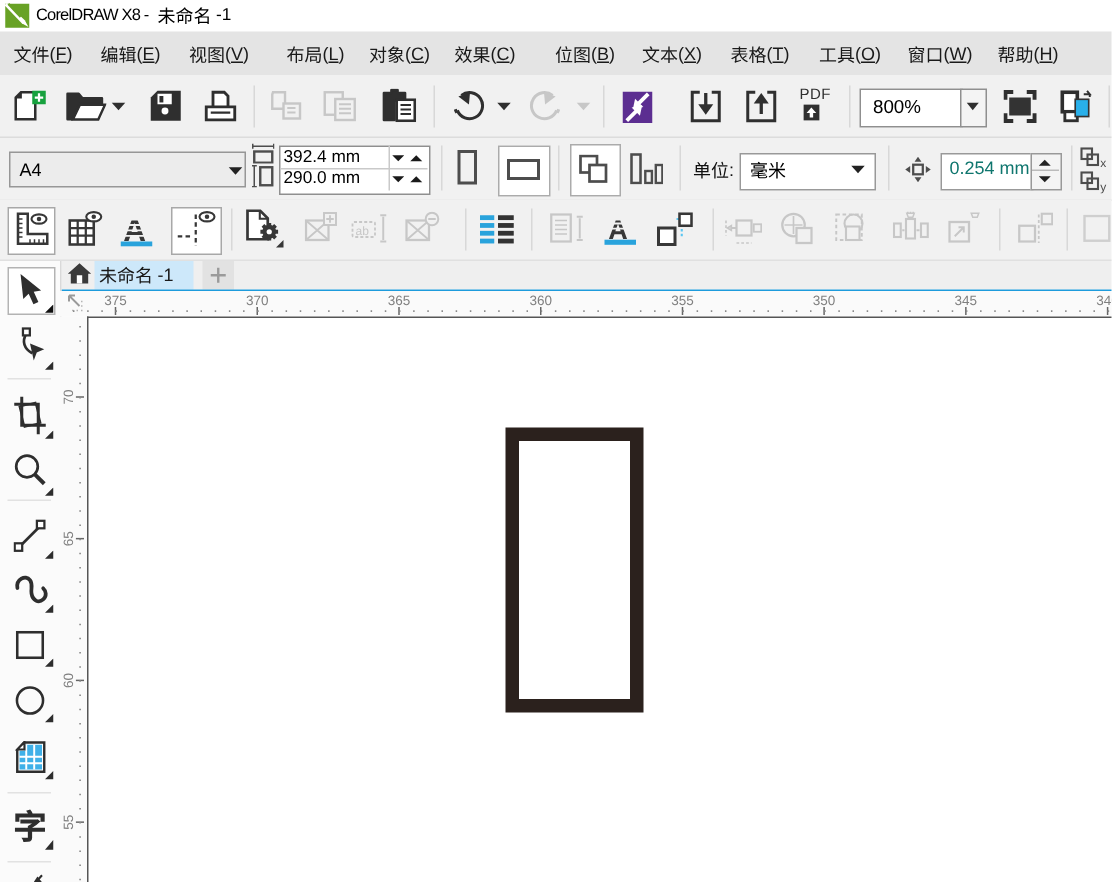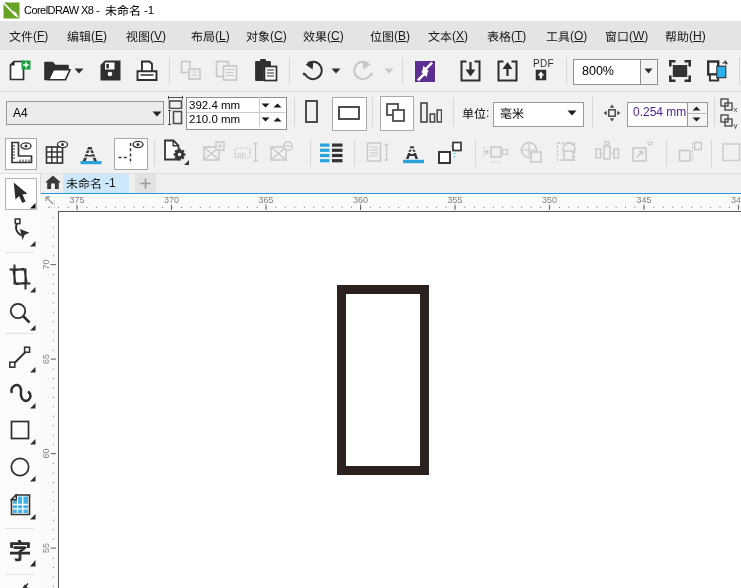--- a/index.html
+++ b/index.html
@@ -185,21 +185,21 @@
     <rect x="1.5" y="6" width="12" height="7.5" fill="none" stroke="#4d4d4d" stroke-width="1.6"></rect>
   </svg>
 <svg style="position:absolute;left:168px;top:110px" width="15" height="15" viewBox="0 0 15 15">
     <path d="M1.5,0.5 V14.5 M0,0.5 H3.2 M0,14.5 H3.2" stroke="#4d4d4d" stroke-width="1"></path>
     <rect x="5.5" y="1.5" width="8" height="12" fill="none" stroke="#4d4d4d" stroke-width="1.6"></rect>
   </svg>
 <div class="abs" style="left:186px;top:96.5px;width:99px;height:31px;background:#fff;border:1px solid #8f8f8f"></div>
 <div class="abs" style="left:186.5px;top:112px;width:98px;height:1px;background:#c9c9c9"></div>
 <div class="abs" style="left:258.7px;top:97px;width:1px;height:30px;background:#c9c9c9"></div>
 <div class="txt" style="left:189px;top:98.6px;font-size:11.5px;line-height:12.5px;color:#000">392.4 mm</div>
-<div class="txt" style="left:189px;top:112.7px;font-size:11.5px;line-height:12.5px;color:#000">210.0 mm</div>
+<div class="txt" style="left:189px;top:112.7px;font-size:11.5px;line-height:12.5px;color:#000">290.0 mm</div>
 <svg style="position:absolute;left:261px;top:103px" width="9" height="5" viewBox="0 0 9 5">
     <path d="M0.5,0.5 H8.5 L4.5,4.5 Z" fill="#1a1a1a"></path>
   </svg>
 <svg style="position:absolute;left:272.5px;top:103px" width="9" height="5" viewBox="0 0 9 5">
     <path d="M4.5,0.5 L8.5,4.5 H0.5 Z" fill="#1a1a1a"></path>
   </svg>
 <svg style="position:absolute;left:261px;top:117.4px" width="9" height="5" viewBox="0 0 9 5">
     <path d="M0.5,0.5 H8.5 L4.5,4.5 Z" fill="#1a1a1a"></path>
   </svg>
 <svg style="position:absolute;left:272.5px;top:117.4px" width="9" height="5" viewBox="0 0 9 5">
@@ -238,21 +238,21 @@
   </svg>
 <div class="sep" style="left:592px;top:97px;height:30px"></div>
 <svg style="position:absolute;left:603px;top:104px" width="18" height="18" viewBox="0 0 18 18">
     <rect x="5.8" y="5.8" width="6.4" height="6.4" fill="none" stroke="#4d4d4d" stroke-width="1.5"></rect>
     <path d="M9,0.5 L11.3,3.8 H6.7 Z" fill="#4d4d4d"></path>
     <path d="M9,17.5 L6.7,14.2 H11.3 Z" fill="#4d4d4d"></path>
     <path d="M0.5,9 L3.8,6.7 V11.3 Z" fill="#4d4d4d"></path>
     <path d="M17.5,9 L14.2,11.3 V6.7 Z" fill="#4d4d4d"></path>
   </svg>
 <div class="abs" style="left:627px;top:101.5px;width:60px;height:23px;background:#fff;border:1px solid #999"></div>
-<div class="txt" style="left:633px;top:106px;font-size:12px;line-height:13px;color:#4c1d95">0.254 mm</div>
+<div class="txt" style="left:633px;top:106px;font-size:12px;line-height:13px;color:#0f766e">0.254 mm</div>
 <div class="abs" style="left:687px;top:101.5px;width:19px;height:23px;background:#f4f4f4;border:1px solid #999"></div>
 <div class="abs" style="left:687.5px;top:113px;width:18px;height:1px;background:#bbb"></div>
 <svg style="position:absolute;left:692px;top:105.5px" width="9" height="5" viewBox="0 0 9 5">
     <path d="M4.5,0.5 L8.5,4.5 H0.5 Z" fill="#222"></path>
   </svg>
 <svg style="position:absolute;left:692px;top:116.5px" width="9" height="5" viewBox="0 0 9 5">
     <path d="M0.5,0.5 H8.5 L4.5,4.5 Z" fill="#222"></path>
   </svg>
 <div class="sep" style="left:714px;top:97px;height:30px"></div>
 <svg style="position:absolute;left:720px;top:98px" width="20" height="15" viewBox="0 0 20 15">

